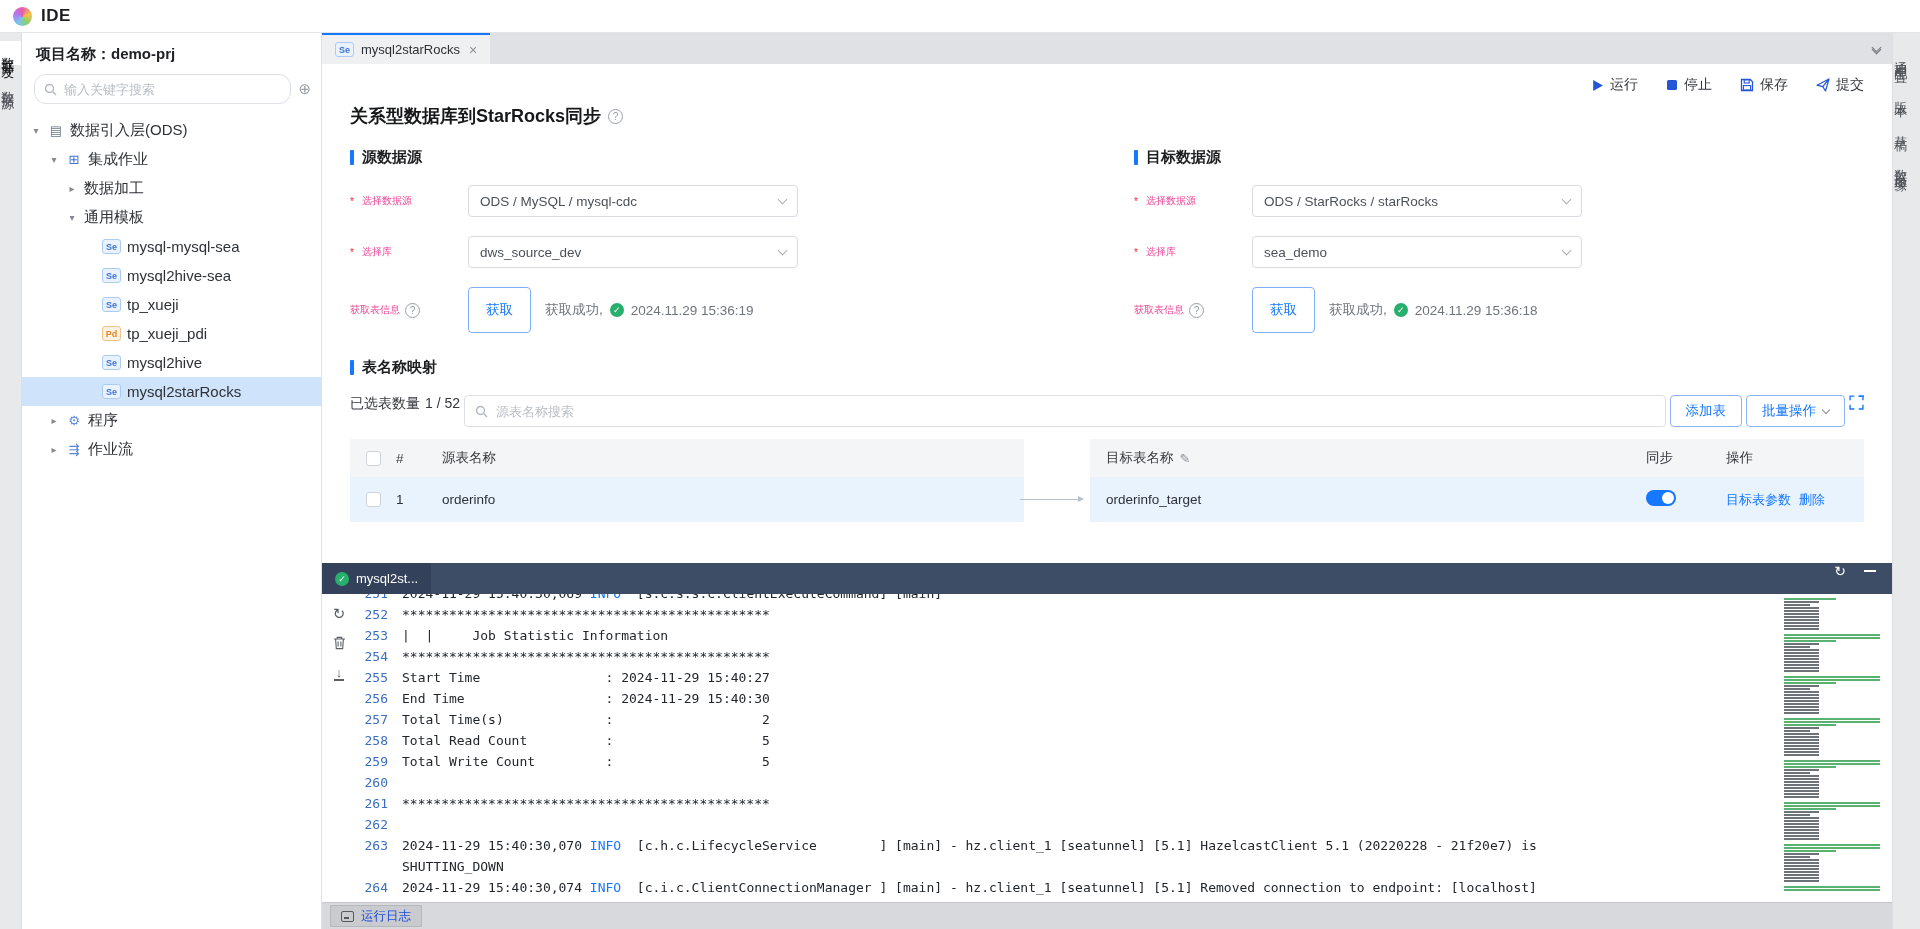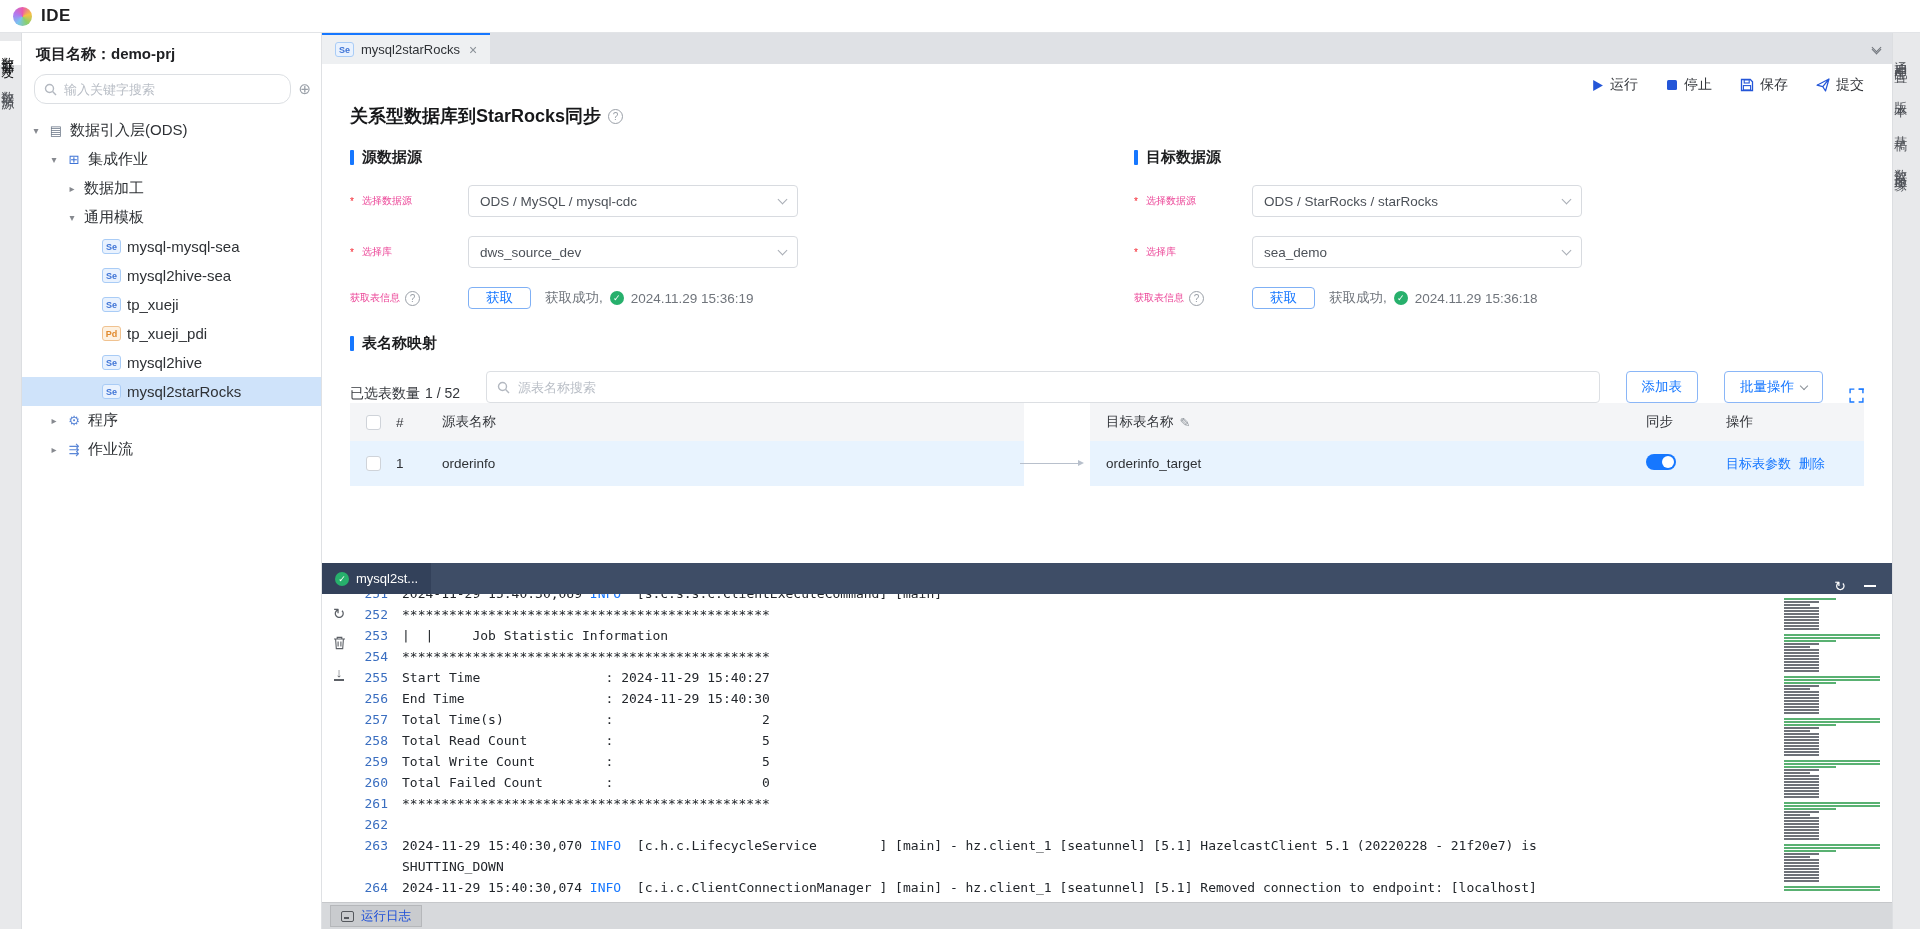--- a/index.html
+++ b/index.html
@@ -67,28 +67,28 @@
   .form-col{width:784px;flex:0 0 784px}
   .form-col.tgt{width:auto;flex:1}
   .section-h{display:flex;align-items:center;gap:8px;font-weight:700;font-size:15px;color:#1d1e20;margin:4px 0 18px}
   .section-h::before{content:"";width:4px;height:15px;background:#1677ff;border-radius:1px}
   .frow{display:flex;align-items:center;margin-bottom:19px}
   .flabel{width:118px;flex:0 0 118px;font-size:10px;color:#ec4899;display:flex;align-items:center;gap:5px}
   .req::before{content:"*";color:#f5222d;margin-right:3px}
   .select{width:330px;height:32px;border:1px solid #d8dbe0;border-radius:4px;display:flex;align-items:center;padding:0 11px;background:#fff;cursor:pointer}
   .select-value{flex:1;font-size:13.5px;color:#4c5158;overflow:hidden;text-overflow:ellipsis;white-space:nowrap}
   .select .caret{border-color:#a8adb5;margin-top:-3px}
-  .fetch-btn{height:22px;padding:0 17px;border:1px solid #7fb0f5;color:#1677ff;background:#fff;border-radius:4px;font-size:13.5px;cursor:pointer;font-family:inherit}
+  .fetch-btn{height:46px;padding:0 17px;border:1px solid #7fb0f5;color:#1677ff;background:#fff;border-radius:4px;font-size:13.5px;cursor:pointer;font-family:inherit}
   .fetch-status{display:flex;align-items:center;gap:7px;margin-left:14px;font-size:13.5px;color:#70757c}
   .gcheck{width:14px;height:14px;flex:0 0 14px;border-radius:50%;background:#27b06c;color:#fff;font-size:9px;display:inline-flex;align-items:center;justify-content:center}
   .gcheck::after{content:"✓"}
 
   
   .mapping{padding:2px 28px 0}
-  .map-toolbar{display:flex;align-items:flex-end;gap:26px;margin-bottom:0}
+  .map-toolbar{display:flex;align-items:flex-start;gap:4px;margin-bottom:12px}
   .count{font-size:14px;color:#34373c;white-space:nowrap;display:flex;gap:5px}
   .map-search{flex:1;height:32px;border:1px solid #dcdfe3;border-radius:4px;display:flex;align-items:center;gap:8px;padding:0 10px;background:#fff}
   .map-search input{border:none;outline:none;flex:1;font-size:13px;color:#333;font-family:inherit;min-width:0}
   .map-search input::placeholder{color:#b9bec6}
   .btn-blue{height:32px;padding:0 15px;border:1px solid #8ab6f7;color:#1677ff;background:#fff;border-radius:4px;font-size:13.5px;cursor:pointer;font-family:inherit;display:inline-flex;align-items:center;gap:7px}
   .btn-blue .caret{border-color:#8a9097;width:6px;height:6px;margin-top:-2px}
   .expand{cursor:pointer;display:flex;align-items:center}
 
   .map-table{display:flex;align-items:stretch}
   .tbl-src{width:674px;flex:0 0 674px}
@@ -105,21 +105,21 @@
   .col-sync{width:80px;flex:0 0 80px}
   .col-act{width:138px;flex:0 0 138px;display:flex;gap:8px;white-space:nowrap}
   .checkbox{width:15px;height:15px;border:1px solid #cfd3d9;border-radius:3px;background:#fff;cursor:pointer}
   .edit-ico{color:#8a9097;font-size:13px;cursor:pointer}
   .edit-ico::after{content:"✎"}
   .switch{width:30px;height:16px;border-radius:9px;background:#1677ff;position:relative;cursor:pointer;display:inline-block}
   .switch::after{content:"";position:absolute;right:2px;top:2px;width:12px;height:12px;border-radius:50%;background:#fff}
   .tlink{color:#1677ff;font-size:13px;cursor:pointer;text-decoration:none}
 
   
-  .log-header{flex:0 0 31px;background:#3e4d66;display:flex;align-items:flex-end;color:#fff;padding-right:16px}
+  .log-header{flex:0 0 31px;background:#3e4d66;display:flex;align-items:flex-start;color:#fff;padding-right:16px}
   .log-tab{height:100%;display:flex;align-items:center;gap:7px;padding:0 13px;background:#33415a;font-size:13px;max-width:140px;cursor:pointer}
   .log-tab-label{overflow:hidden;text-overflow:ellipsis;white-space:nowrap}
   .log-header-icons{margin-left:auto;display:flex;align-items:center;gap:18px}
   .lh-refresh{font-size:14px;cursor:pointer}
   .lh-refresh::after{content:"↻"}
   .lh-min{width:12px;height:2px;background:#fff;cursor:pointer}
 
   .log-body{flex:0 0 308px;background:#fff;display:flex;position:relative;overflow:hidden;min-height:0}
   .log-tools{width:34px;flex:0 0 34px;display:flex;flex-direction:column;align-items:center;gap:15px;padding-top:12px;color:#5c6066}
   .lt{cursor:pointer;font-size:15px;line-height:1}
@@ -466,21 +466,20 @@
             <div class="log-row">
               <span class="log-no">258</span>
               <span class="log-text">Total Read Count          :                   5</span>
             </div>
             <div class="log-row">
               <span class="log-no">259</span>
               <span class="log-text">Total Write Count         :                   5</span>
             </div>
             <div class="log-row">
               <span class="log-no">260</span>
-              <span class="log-text">Total Failed Count        :                   0</span>
             </div>
             <div class="log-row">
               <span class="log-no">261</span>
               <span class="log-text">***********************************************</span>
             </div>
             <div class="log-row">
               <span class="log-no">262</span>
               <span class="log-text"></span>
             </div>
             <div class="log-row">

